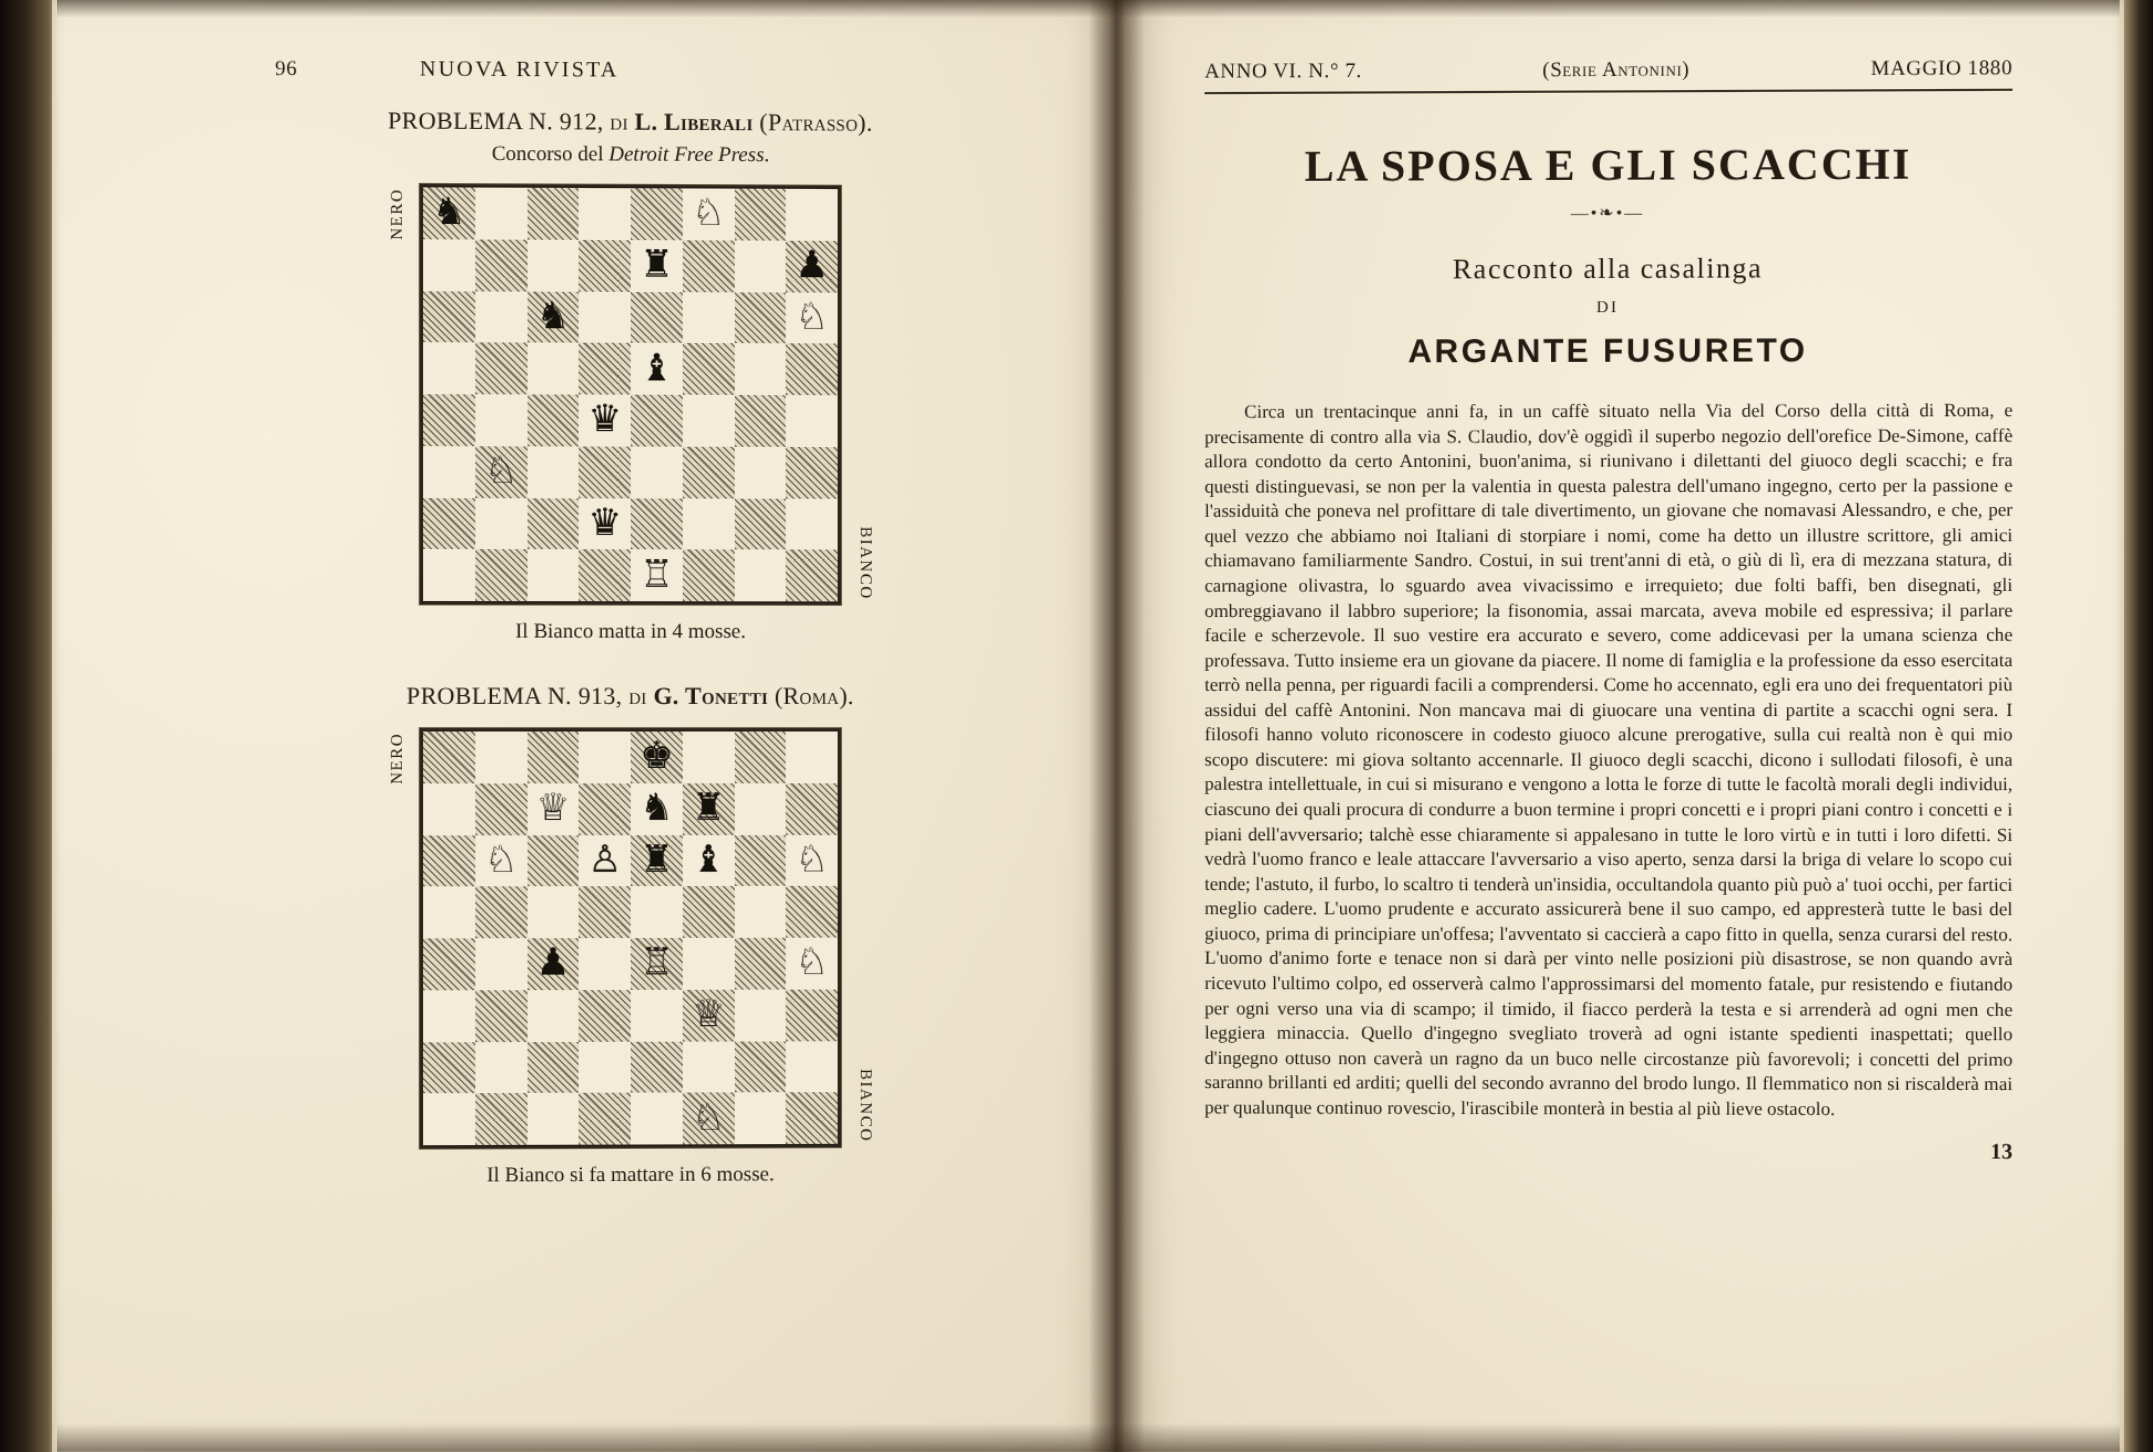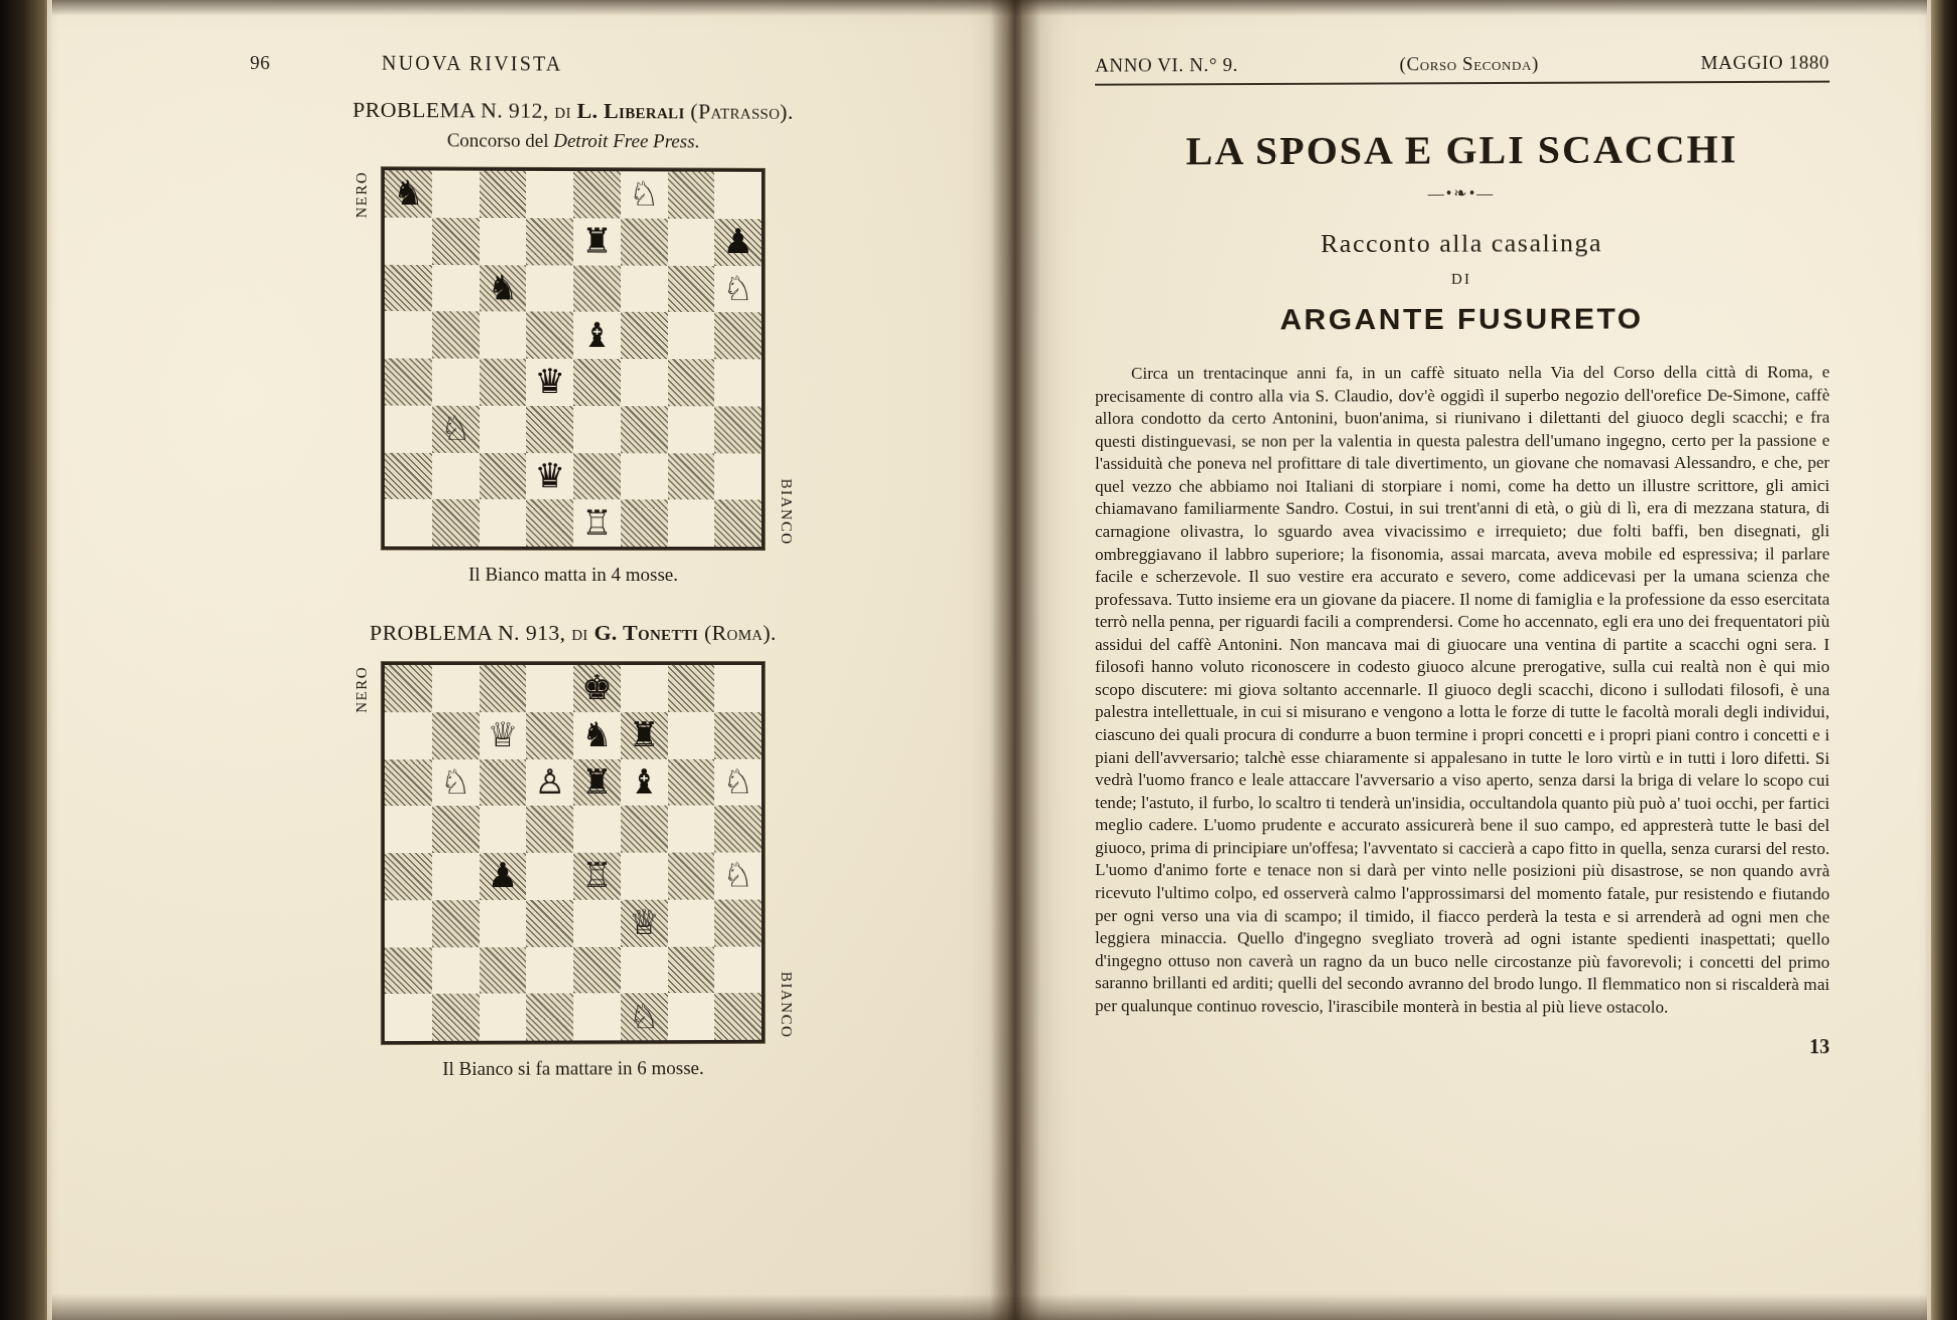--- a/index.html
+++ b/index.html
@@ -473,22 +473,22 @@
 
       <div class="prob-caption">Il Bianco si fa mattare in 6 mosse.</div>
 
     </div>
   </div>
 
   <div class="page" id="page-right">
     <div class="r-inner">
 
       <div class="r-head">
-        <span class="hh">ANNO VI. N.° 9.</span>
-        <span class="hh">(Corso Seconda)</span>
+        <span class="hh">ANNO VI. N.° 7.</span>
+        <span class="hh">(Serie Antonini)</span>
         <span class="hh">MAGGIO 1880</span>
       </div>
 
       <div class="art-title">LA SPOSA E GLI SCACCHI</div>
       <div class="ornament">—•❧•—</div>
       <div class="art-sub">Racconto alla casalinga</div>
       <div class="art-di">DI</div>
       <div class="art-author">ARGANTE FUSURETO</div>
 
       <div class="body-text">Circa un trentacinque anni fa, in un caffè situato nella Via del Corso della città di Roma, e precisamente di contro alla via S. Claudio, dov'è oggidì il superbo negozio dell'orefice De-Simone, caffè allora condotto da certo Antonini, buon'anima, si riunivano i dilettanti del giuoco degli scacchi; e fra questi distinguevasi, se non per la valentia in questa palestra dell'umano ingegno, certo per la passione e l'assiduità che poneva nel profittare di tale divertimento, un giovane che nomavasi Alessandro, e che, per quel vezzo che abbiamo noi Italiani di storpiare i nomi, come ha detto un illustre scrittore, gli amici chiamavano familiarmente Sandro. Costui, in sui trent'anni di età, o giù di lì, era di mezzana statura, di carnagione olivastra, lo sguardo avea vivacissimo e irrequieto; due folti baffi, ben disegnati, gli ombreggiavano il labbro superiore; la fisonomia, assai marcata, aveva mobile ed espressiva; il parlare facile e scherzevole. Il suo vestire era accurato e severo, come addicevasi per la umana scienza che professava. Tutto insieme era un giovane da piacere. Il nome di famiglia e la professione da esso esercitata terrò nella penna, per riguardi facili a comprendersi. Come ho accennato, egli era uno dei frequentatori più assidui del caffè Antonini. Non mancava mai di giuocare una ventina di partite a scacchi ogni sera. I filosofi hanno voluto riconoscere in codesto giuoco alcune prerogative, sulla cui realtà non è qui mio scopo discutere: mi giova soltanto accennarle. Il giuoco degli scacchi, dicono i sullodati filosofi, è una palestra intellettuale, in cui si misurano e vengono a lotta le forze di tutte le facoltà morali degli individui, ciascuno dei quali procura di condurre a buon termine i propri concetti e i propri piani contro i concetti e i piani dell'avversario; talchè esse chiaramente si appalesano in tutte le loro virtù e in tutti i loro difetti. Si vedrà l'uomo franco e leale attaccare l'avversario a viso aperto, senza darsi la briga di velare lo scopo cui tende; l'astuto, il furbo, lo scaltro ti tenderà un'insidia, occultandola quanto più può a' tuoi occhi, per fartici meglio cadere. L'uomo prudente e accurato assicurerà bene il suo campo, ed appresterà tutte le basi del giuoco, prima di principiare un'offesa; l'avventato si caccierà a capo fitto in quella, senza curarsi del resto. L'uomo d'animo forte e tenace non si darà per vinto nelle posizioni più disastrose, se non quando avrà ricevuto l'ultimo colpo, ed osserverà calmo l'approssimarsi del momento fatale, pur resistendo e fiutando per ogni verso una via di scampo; il timido, il fiacco perderà la testa e si arrenderà ad ogni men che leggiera minaccia. Quello d'ingegno svegliato troverà ad ogni istante spedienti inaspettati; quello d'ingegno ottuso non caverà un ragno da un buco nelle circostanze più favorevoli; i concetti del primo saranno brillanti ed arditi; quelli del secondo avranno del brodo lungo. Il flemmatico non si riscalderà mai per qualunque continuo rovescio, l'irascibile monterà in bestia al più lieve ostacolo.</div>

